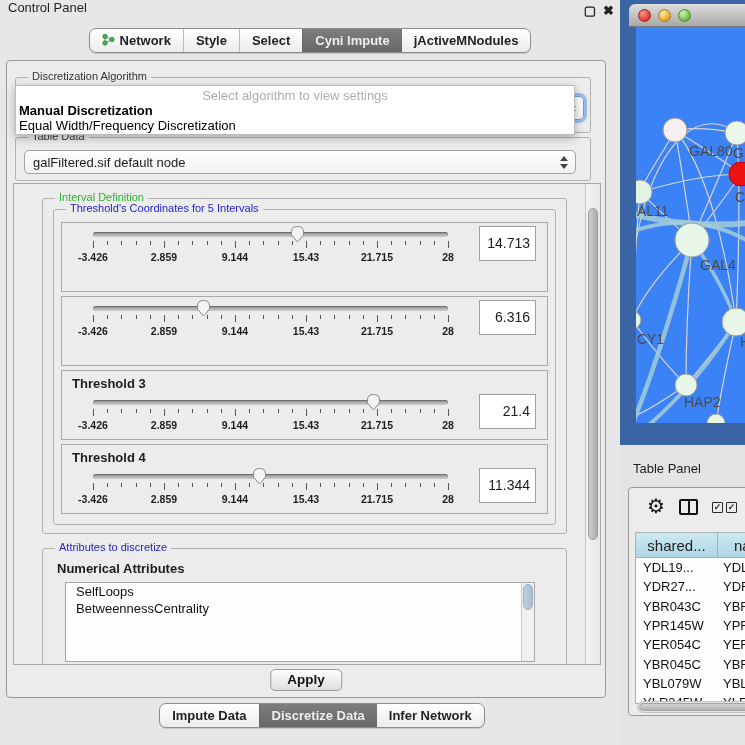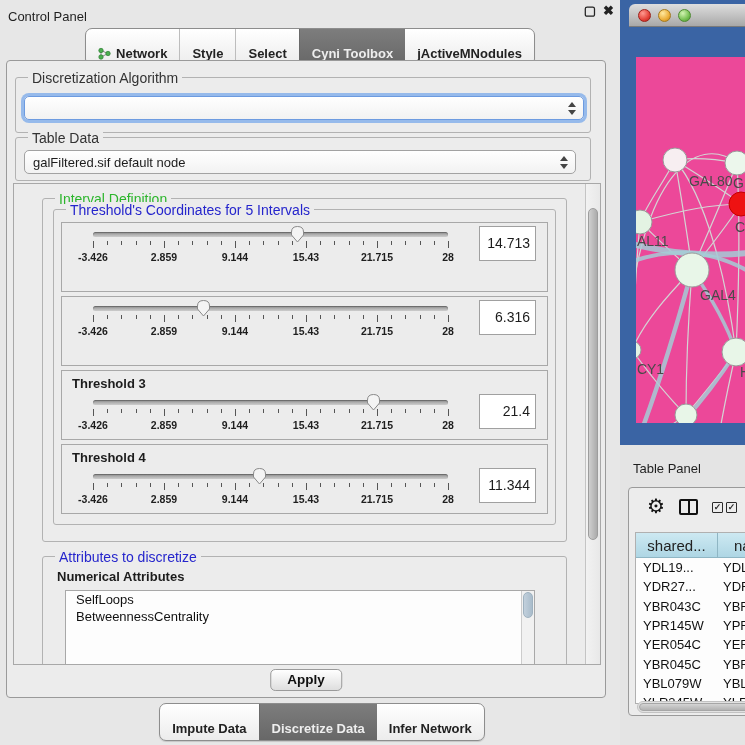--- a/index.html
+++ b/index.html
@@ -2,39 +2,39 @@
 <html><head>
 <meta charset="utf-8">
 <style>
   * { margin:0; padding:0; box-sizing:border-box; }
   html,body { width:745px; height:745px; overflow:hidden; background:#e7e7e7;
     font-family:"Liberation Sans", sans-serif; font-size:13px; color:#1c1c1c; }
   body { position:relative; }
 
   
   #control-panel { position:absolute; left:0; top:0; width:620px; height:745px; background:#e7e7e7; }
-  .titlebar { position:absolute; left:0; top:0; width:620px; height:24px; display:flex; align-items:flex-end; }
+  .titlebar { position:absolute; left:0; top:0; width:620px; height:24px; display:flex; align-items:flex-start; }
   .titlebar .title { margin-left:8px; color:#1f1f1f; }
   .win-btns { position:absolute; right:6px; top:3px; display:flex; gap:7px; font-weight:bold; color:#222; }
   .win-btn { cursor:default; font-size:13px; line-height:16px; }
 
   .tabbar { position:absolute; left:0; top:28px; width:620px; display:flex; justify-content:center; }
   .segctl { display:inline-flex; border:1px solid #8d8d8d; border-radius:7px; overflow:hidden;
     background:linear-gradient(#ffffff,#ececec); box-shadow:0 1px 1px rgba(0,0,0,.15); }
-  .seg { padding:17px 12px 4px 12px; font-weight:600; font-size:13px; color:#222; display:flex; align-items:center; gap:5px;
+  .seg { padding:4px 12px 4px 12px; font-weight:600; font-size:13px; color:#222; display:flex; gap:5px;
     border-left:1px solid #bdbdbd; }
   .seg:first-child { border-left:none; }
   .seg.sel { background:linear-gradient(#7d7d7d,#676767); color:#eeeeee; border-left-color:#6a6a6a; }
   .seg.sel + .seg { border-left:none; }
 
   .outer-panel { position:absolute; left:6px; top:60px; width:600px; height:638px;
     border:1px solid #9a9a9a; border-radius:4px; background:#ececec; }
 
   .groupbox { position:absolute; border:1px solid #b2b2b2; border-radius:3px; }
-  .group-label { position:absolute; top:-8px; left:12px; background:#ececec; padding:0 4px; font-size:14px; }
+  .group-label { position:absolute; top:-8px; left:12px; background:#ececec; padding:0 4px; font-size:11px; }
   .gl-plain { color:#333; }
   .gl-green { color:#2cb52c; }
   .gl-blue  { color:#2525cc; }
 
   
   .combo { position:relative; background:linear-gradient(#ffffff,#f2f2f2); border:1px solid #a2a2a2;
     border-radius:5px; height:24px; display:flex; align-items:center; padding:0 22px 0 8px; }
   .combo .spin { position:absolute; right:7px; top:4px; width:9px; height:15px; }
   .spin i { position:absolute; left:1px; width:0; height:0; border-left:4px solid transparent; border-right:4px solid transparent; }
   .spin i.up { top:1px; border-bottom:5px solid #444; }
@@ -50,21 +50,21 @@
 
   .scrollwrap { position:absolute; left:6px; top:122px; width:588px; height:482px;
     border:1px solid #a8a8a8; background:#ececec; overflow:hidden; }
   .scrollcontent { position:absolute; left:0; top:0; width:573px; }
   .vscroll { position:absolute; right:0; top:0; width:15px; height:100%;
     background:linear-gradient(90deg,#f2f2f2,#e8e8e8); border-left:1px solid #c4c4c4; }
   .vscroll .thumb { position:absolute; left:2px; top:24px; width:10px; height:332px; border-radius:6px;
     background:linear-gradient(90deg,#cfcfcf,#ababab); border:1px solid #9d9d9d; }
 
   .interval-group { position:relative; margin:14px 20px 0 28px; border:1px solid #b2b2b2; border-radius:3px;
-    padding-bottom:16px; }
+    padding-bottom:8px; }
   .noi-row { display:flex; align-items:center; margin:18px 0 10px 44px; }
   .noi-label { font-weight:bold; font-size:13px; }
   .noi-combo { margin-left:14px; width:292px; height:22px; }
 
   .thr-group { position:relative; margin:10px 10px 0 10px; border:1px solid #b2b2b2; border-radius:3px;
     padding:8px 0 6px 0; }
   .thr-panel { position:relative; margin:4px 7px; border:1px solid #a8a8a8; background:#ececec; height:70px; }
   .thr-title { font-weight:bold; font-size:13px; margin:5px 0 0 10px; }
   .thr-body { position:relative; height:48px; }
   .slider { position:absolute; left:31px; top:0; width:355px; height:46px; }
@@ -99,21 +99,21 @@
   
   #right-col { position:absolute; left:620px; top:0; width:125px; height:745px; background:#e4e4e4; }
   .net-window { position:absolute; left:0; top:0; width:125px; height:445px; background:#3a64a4; }
   .net-titlebar { position:absolute; left:9px; top:4px; right:0; height:23px;
     background:linear-gradient(#dedede,#a8a8a8); border-bottom:1px solid #7a7a7a; border-radius:6px 0 0 0;
     display:flex; align-items:center; gap:7px; padding-left:9px; }
   .light { width:13px; height:13px; border-radius:50%; }
   .light.red    { background:radial-gradient(circle at 35% 30%, #ff9a90, #e4433a 60%, #b21d16); border:1px solid #9c2019; }
   .light.yellow { background:radial-gradient(circle at 35% 30%, #ffe9a0, #ecaf3a 60%, #c07f12); border:1px solid #a57a1c; }
   .light.green  { background:radial-gradient(circle at 35% 30%, #d2f3b2, #77c153 60%, #47902a); border:1px solid #4d8a31; }
-  .net-viewport { position:absolute; left:16px; top:27px; right:0; bottom:22px; background:#ec4899; overflow:hidden;margin-top:30px; }
+  .net-viewport { position:absolute; left:16px; top:27px; right:0; bottom:22px; background:#3b82f6; overflow:hidden; }
 
   .tp-title { position:absolute; left:0; top:455px; width:125px; height:26px; display:flex; align-items:center; }
   .tp-title span { margin-left:13px; color:#1f1f1f; }
   .table-panel { position:absolute; left:8px; top:487px; width:150px; height:229px;
     background:#ececec; border:1px solid #9a9a9a; border-radius:4px; }
   .tp-toolbar { position:relative; height:42px; }
   .gear { position:absolute; left:18px; top:6px; font-size:20px; color:#111; }
   .split-icon { position:absolute; left:50px; top:11px; width:19px; height:16px; border:2px solid #111; border-radius:2px; }
   .split-icon::after { content:""; position:absolute; left:6.5px; top:0; width:2px; height:12px; background:#111; }
   .cbx { position:absolute; top:14px; width:11px; height:11px; border:1.5px solid #2a2a2a; border-radius:1px;
@@ -162,40 +162,45 @@
             </svg></span>
           <span>Network</span>
         </span>
         <span class="seg">
           <span>Style</span>
         </span>
         <span class="seg">
           <span>Select</span>
         </span>
         <span class="seg sel">
-          <span>Cyni Toolbox</span>
+          <span>Cyni Impute</span>
         </span>
         <span class="seg">
           <span>jActiveMNodules</span>
         </span>
       </span>
   </div>
 
   <div class="outer-panel">
 
     <div class="groupbox" style="left:8px; top:16px; width:576px; height:56px;">
       <span class="group-label gl-plain">Discretization Algorithm</span>
       <div class="combo focus" style="position:absolute; left:8px; top:18px; width:560px;">
         <span class="spin">
             <i class="up"></i>
             <i class="dn"></i>
           </span>
       </div>
     </div>
 
+    <div class="algo-popup">
+      <div class="popup-prompt">Select algorithm to view settings</div>
+      <div class="popup-item bold">Manual Discretization</div>
+      <div class="popup-item">Equal Width/Frequency Discretization</div>
+    </div>
 
     <div class="groupbox" style="left:8px; top:76px; width:576px; height:44px;">
       <span class="group-label gl-plain">Table Data</span>
       <div class="combo" style="position:absolute; left:8px; top:12px; width:552px;">
         <span>galFiltered.sif default node</span>
         <span class="spin">
             <i class="up"></i>
             <i class="dn"></i>
           </span>
       </div>

